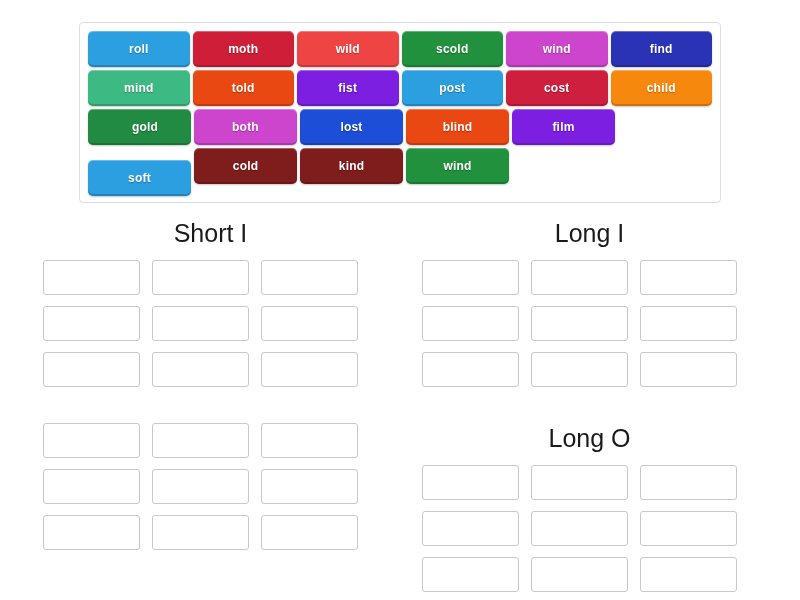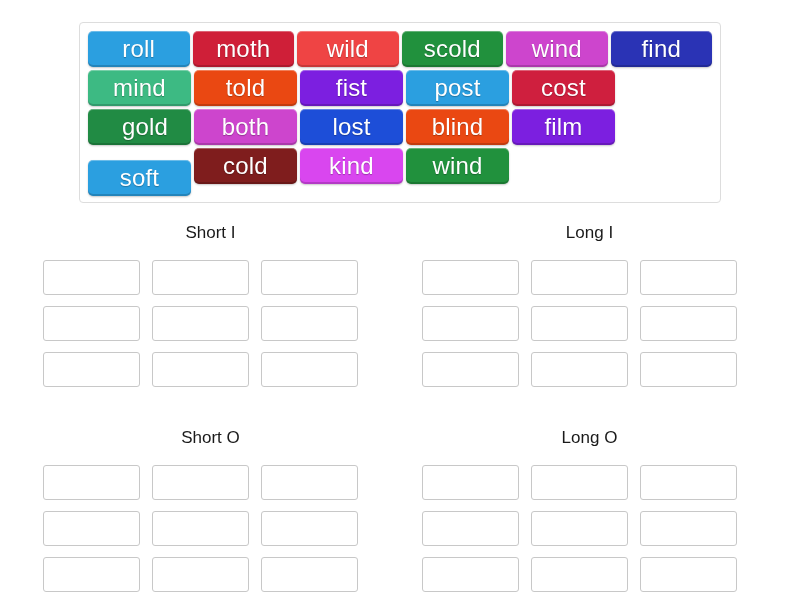--- a/index.html
+++ b/index.html
@@ -43,22 +43,22 @@
   }
   .word-tile {
     width: 103px;
     height: 36px;
     box-sizing: border-box;
     border-radius: 5px;
     display: flex;
     align-items: center;
     justify-content: center;
     color: #ffffff;
-    font-size: 24px;
-    font-weight: normal;
+    font-size: 12px;
+    font-weight: bold;
     letter-spacing: 0.2px;
     text-shadow: 0 1px 1px rgba(0,0,0,0.28);
     box-shadow: inset 0 1px 0 rgba(255,255,255,0.30),
                 inset 0 -2px 0 rgba(0,0,0,0.17),
                 0 1px 2px rgba(0,0,0,0.22);
     cursor: pointer;
     user-select: none;
   }
 
   
@@ -71,21 +71,21 @@
   .cat-row {
     display: flex;
     justify-content: center;
     gap: 44px;
   }
   .category {
     width: 335px;
   }
   .cat-title {
     text-align: center;
-    font-size: 17px;
+    font-size: 25px;
     font-weight: normal;
     color: #1a1a1a;
     margin: 0 0 12px 0;
     line-height: 30px;
     font-family: "Liberation Sans", sans-serif;
   }
   .slot-grid {
     display: flex;
     flex-wrap: wrap;
     gap: 11px 12px;
@@ -116,32 +116,33 @@
           <div class="word-tile" style="background: rgb(33, 145, 61);">scold</div>
           <div class="word-tile" style="background: rgb(205, 69, 205);">wind</div>
           <div class="word-tile" style="background: rgb(42, 51, 181);">find</div>
         </div>
         <div class="bank-row">
           <div class="word-tile" style="background: rgb(61, 186, 131);">mind</div>
           <div class="word-tile" style="background: rgb(234, 72, 18);">told</div>
           <div class="word-tile" style="background: rgb(124, 31, 224);">fist</div>
           <div class="word-tile" style="background: rgb(43, 159, 224);">post</div>
           <div class="word-tile" style="background: rgb(207, 31, 62);">cost</div>
+          <div class="word-tile" style="background: rgb(246, 136, 14);">child</div>
         </div>
         <div class="bank-row">
           <div class="word-tile" style="background: rgb(33, 139, 68); padding-left: 11px;">gold</div>
           <div class="word-tile" style="background: rgb(205, 69, 205);">both</div>
           <div class="word-tile" style="background: #1d4ed8;">lost</div>
           <div class="word-tile" style="background: rgb(234, 72, 18);">blind</div>
           <div class="word-tile" style="background: rgb(124, 31, 224);">film</div>
         </div>
         <div class="bank-row">
           <div class="word-tile" style="background: rgb(43, 159, 224); margin-top: 12px;">soft</div>
           <div class="word-tile" style="background: #7f1d1d;">cold</div>
-          <div class="word-tile" style="background: #d946ef;">kind</div>
+          <div class="word-tile" style="background: #7f1d1d;">kind</div>
           <div class="word-tile" style="background: rgb(33, 145, 61);">wind</div>
         </div>
       </div>
   </div>
 
   <div class="categories">
       <div class="cat-row">
         <div class="category">
           <div class="cat-title">Short I</div>
           <div class="slot-grid">
@@ -167,21 +168,20 @@
             <div class="drop-slot"></div>
             <div class="drop-slot"></div>
             <div class="drop-slot"></div>
             <div class="drop-slot"></div>
           </div>
         </div>
       </div>
       <div class="cat-row-spacer"></div>
       <div class="cat-row">
         <div class="category">
-          <div class="cat-title">Short O</div>
           <div class="slot-grid">
             <div class="drop-slot"></div>
             <div class="drop-slot"></div>
             <div class="drop-slot"></div>
             <div class="drop-slot"></div>
             <div class="drop-slot"></div>
             <div class="drop-slot"></div>
             <div class="drop-slot"></div>
             <div class="drop-slot"></div>
             <div class="drop-slot"></div>

